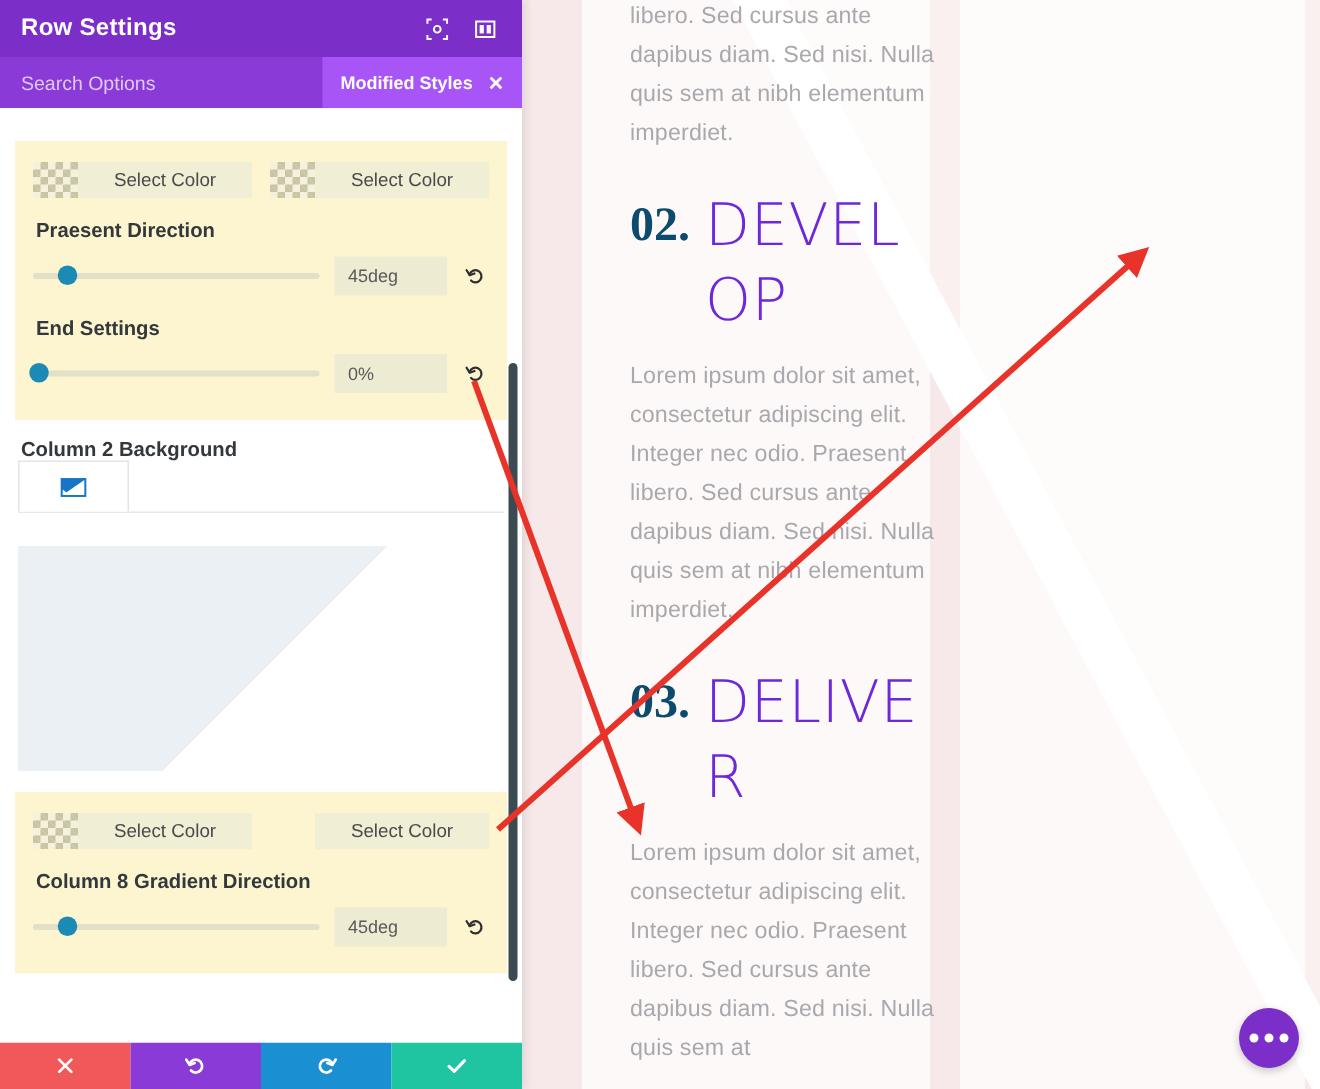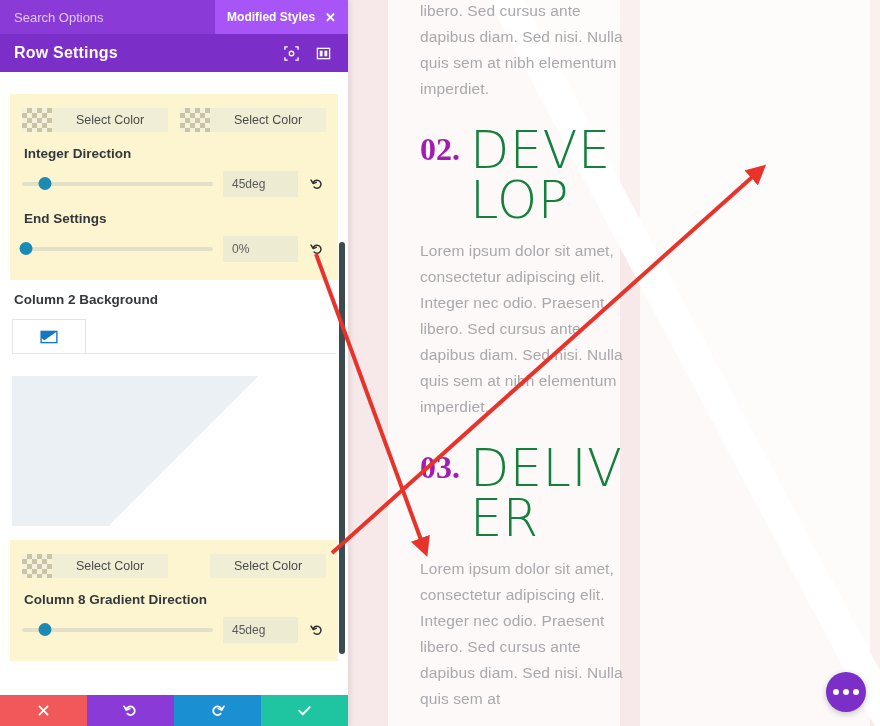--- a/index.html
+++ b/index.html
@@ -73,29 +73,29 @@
   .heading-row {
     display: flex;
     align-items: flex-start;
     margin-bottom: 12px;
     flex-wrap: wrap;
   }
   .hnum {
     font-family: "Liberation Serif", serif;
     font-weight: bold;
     font-size: 32px;
-    color: #a21caf;
+    color: #0c4a6e;
     line-height: 46px;
     margin-right: 10px;
     white-space: nowrap;
   }
   .htext {
-    font-size: 51px;
+    font-size: 39px;
     line-height: 50px;
-    color: #15803d;
+    color: #6d28d9;
     font-weight: 300;
     letter-spacing: 0.5px;
     font-family: "DejaVu Sans", sans-serif;
     max-width: 160px;
     word-break: break-all;
   }
 
   
   #fab {
     position: absolute;
@@ -243,21 +243,21 @@
   }
   .reset-icon {
     width: 18px; flex: none;
     display: flex; align-items: center; justify-content: center;
     color: #2f2f2f;
   }
 
   .white-section { padding: 12px 12px 0 12px; }
   .section-label {
     font-size: 13.5px; color: #33383d; font-weight: 600;
-    margin-bottom: 12px; margin-left: 2px;
+    margin-bottom: 0; margin-left: 2px;
   }
   .bg-tab-bar {
     display: flex;
     border-bottom: 1px solid #e8e8e8;
   }
   .bg-tab {
     width: 74px; height: 34px;
     border: 1px solid #e4e4e4;
     border-bottom: none;
     display: flex; align-items: center; justify-content: center;
@@ -332,62 +332,62 @@
 
   <div id="fab">
     <span class="dot"></span>
     <span class="dot"></span>
     <span class="dot"></span>
   </div>
 </div>
 
 <div id="panel">
 
-  <div id="panel-search">
-    <input id="search-input" type="text" placeholder="Search Options" style="">
-    <div id="modified-chip">
-      <span>Modified Styles</span>
-      <span class="x">✕</span>
-    </div>
-  </div>
-
   <div id="panel-header">
     <div id="panel-title">Row Settings</div>
     <div class="hdr-icon">
       <svg width="15" height="15" viewBox="0 0 16 16">
         <path d="M1,4 L1,1 L4,1 M12,1 L15,1 L15,4 M15,12 L15,15 L12,15 M4,15 L1,15 L1,12" fill="none" stroke="#fff" stroke-width="1.4"></path>
         <circle cx="8" cy="8" r="2.4" fill="none" stroke="#fff" stroke-width="1.4"></circle>
       </svg>
     </div>
     <div class="hdr-icon">
       <svg width="15" height="15" viewBox="0 0 16 16">
         <rect x="1.5" y="2.5" width="13" height="11" fill="none" stroke="#fff" stroke-width="1.4"></rect>
         <rect x="4" y="5" width="3" height="6" fill="#fff"></rect>
         <rect x="9" y="5" width="3" height="6" fill="#fff"></rect>
       </svg>
     </div>
   </div>
 
+  <div id="panel-search">
+    <input id="search-input" type="text" placeholder="Search Options" style="">
+    <div id="modified-chip">
+      <span>Modified Styles</span>
+      <span class="x">✕</span>
+    </div>
+  </div>
+
   <div id="panel-body">
     <div id="panel-scroll">
 
       <div class="yellow-group group-topcut">
 
         <div class="swatch-row">
           <div class="swatch-cell">
             <div class="checker"></div>
             <div class="select-color-btn">Select Color</div>
           </div>
           <div class="swatch-cell">
             <div class="checker"></div>
             <div class="select-color-btn">Select Color</div>
           </div>
         </div>
 
-        <div class="field-label">Integer Direction</div>
+        <div class="field-label">Praesent Direction</div>
         <div class="slider-row">
           <div class="slider">
             <div class="track"></div>
             <div class="knob" style="left:12%"></div>
           </div>
           <div class="num-box">45deg</div>
           <div class="reset-icon">
             <svg width="14" height="14" viewBox="0 0 16 16">
               <path d="M3.5,7 A4.6,4.6 0 1 1 4.6,11.4" fill="none" stroke="#2f2f2f" stroke-width="1.7" stroke-linecap="round"></path>
               <path d="M1.2,3.6 L3.6,7.4 L7.2,6.1" fill="none" stroke="#2f2f2f" stroke-width="1.7" stroke-linecap="round" stroke-linejoin="round"></path>

